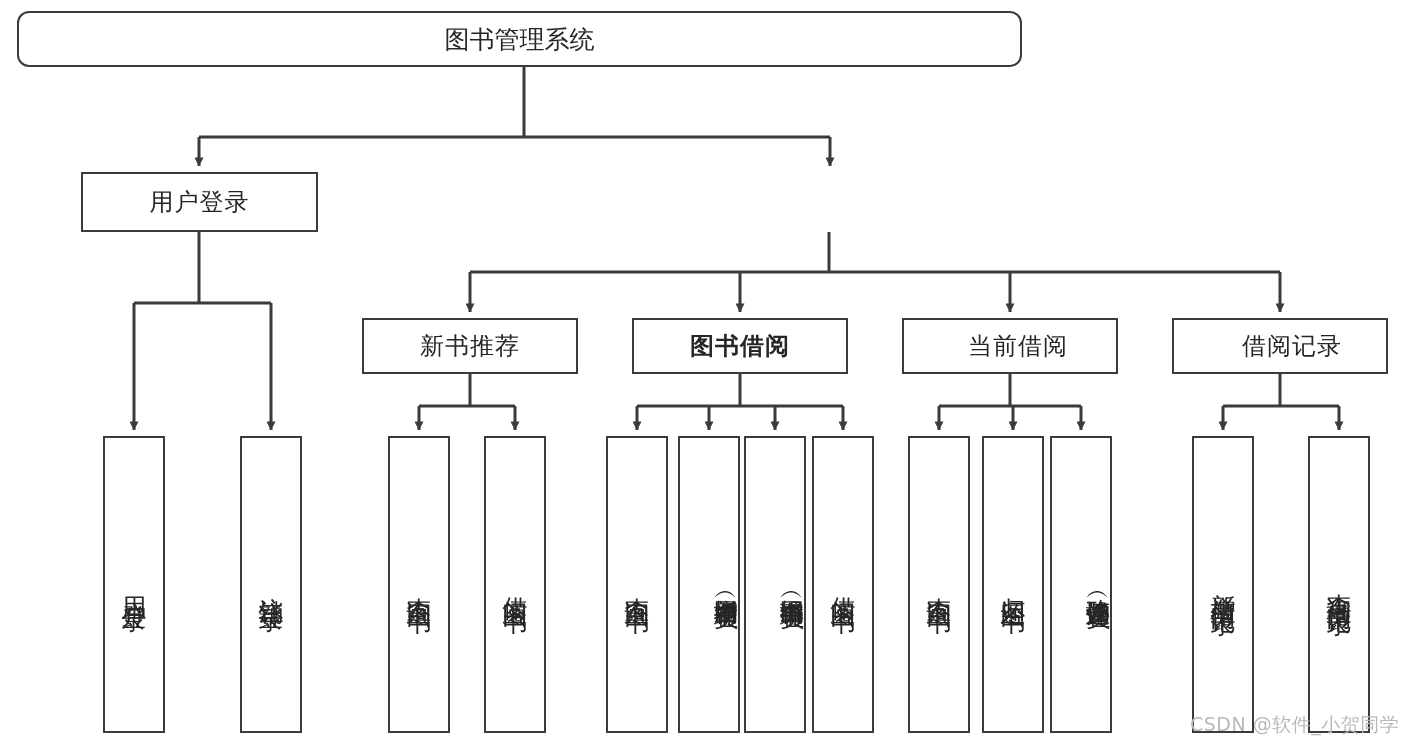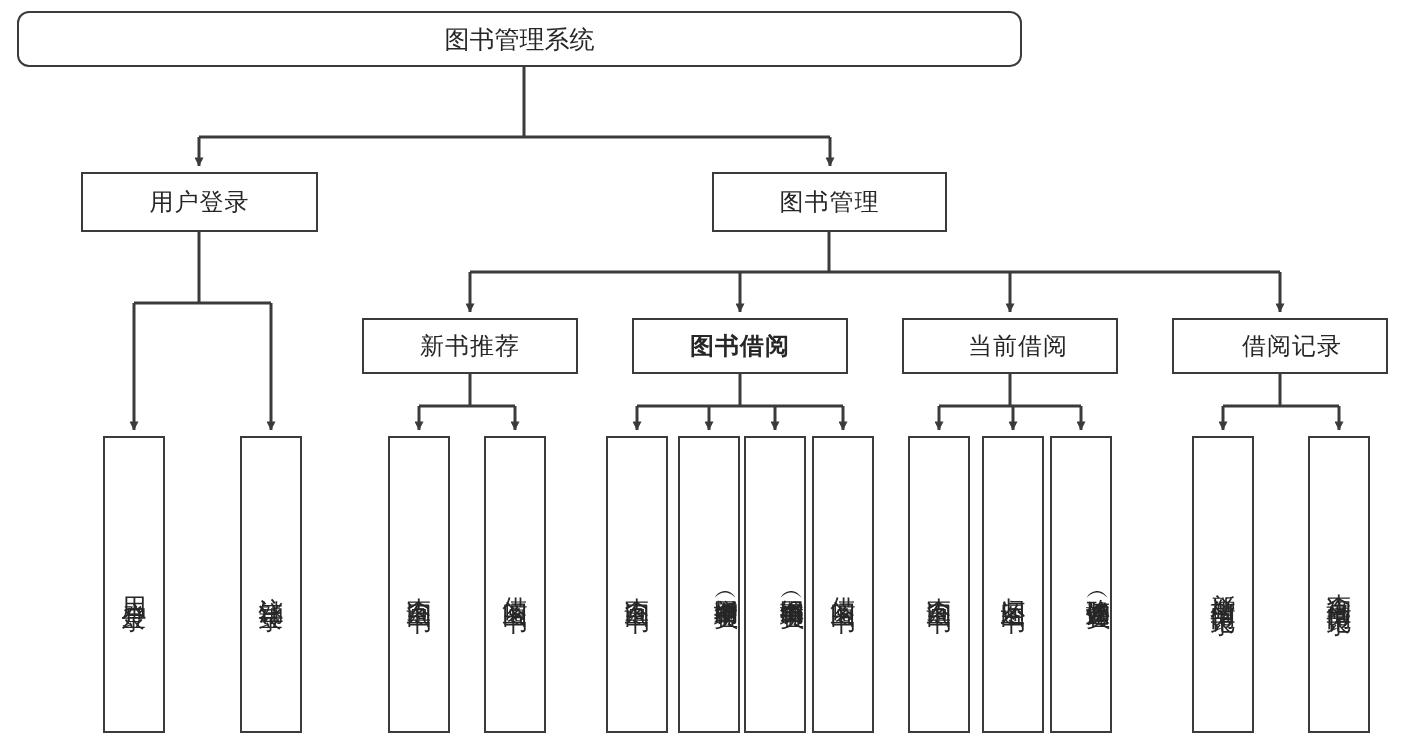--- a/index.html
+++ b/index.html
@@ -121,23 +121,20 @@
     </g>
   </svg>
 
   <div class="node-box root" style="left:17px; top:11px; width:1005px; height:56px;border-radius:12px;">
     <span>图书管理系统</span>
   </div>
 
   <div class="node-box horiz" style="left:81px; top:172px; width:237px; height:60px;">
     <span>用户登录</span>
   </div>
-  <div class="node-box horiz" style="left:712px; top:172px; width:235px; height:60px;">
-    <span>图书管理</span>
-  </div>
 
   <div class="node-box horiz" style="left:362px; top:318px; width:216px; height:56px;">
     <span>新书推荐</span>
   </div>
   <div class="node-box horiz" style="left:632px; top:318px; width:216px; height:56px;font-weight:bold;">
     <span>图书借阅</span>
   </div>
   <div class="node-box horiz" style="left:902px; top:318px; width:216px; height:56px;padding-left:16px;">
     <span>当前借阅</span>
   </div>
@@ -182,14 +179,15 @@
     <span>确认归还（管理员）</span>
   </div>
 
   <div class="node-box vert" style="left:1192px; top:436px; width:62px; height:297px;">
     <span>新增借阅记录</span>
   </div>
   <div class="node-box vert" style="left:1308px; top:436px; width:62px; height:297px;">
     <span>查询借阅记录</span>
   </div>
 
+  <div class="watermark" style="left:1190px; top:712px;">CSDN @软件_小贺同学</div>
 
 </div>
 
 </body></html>

